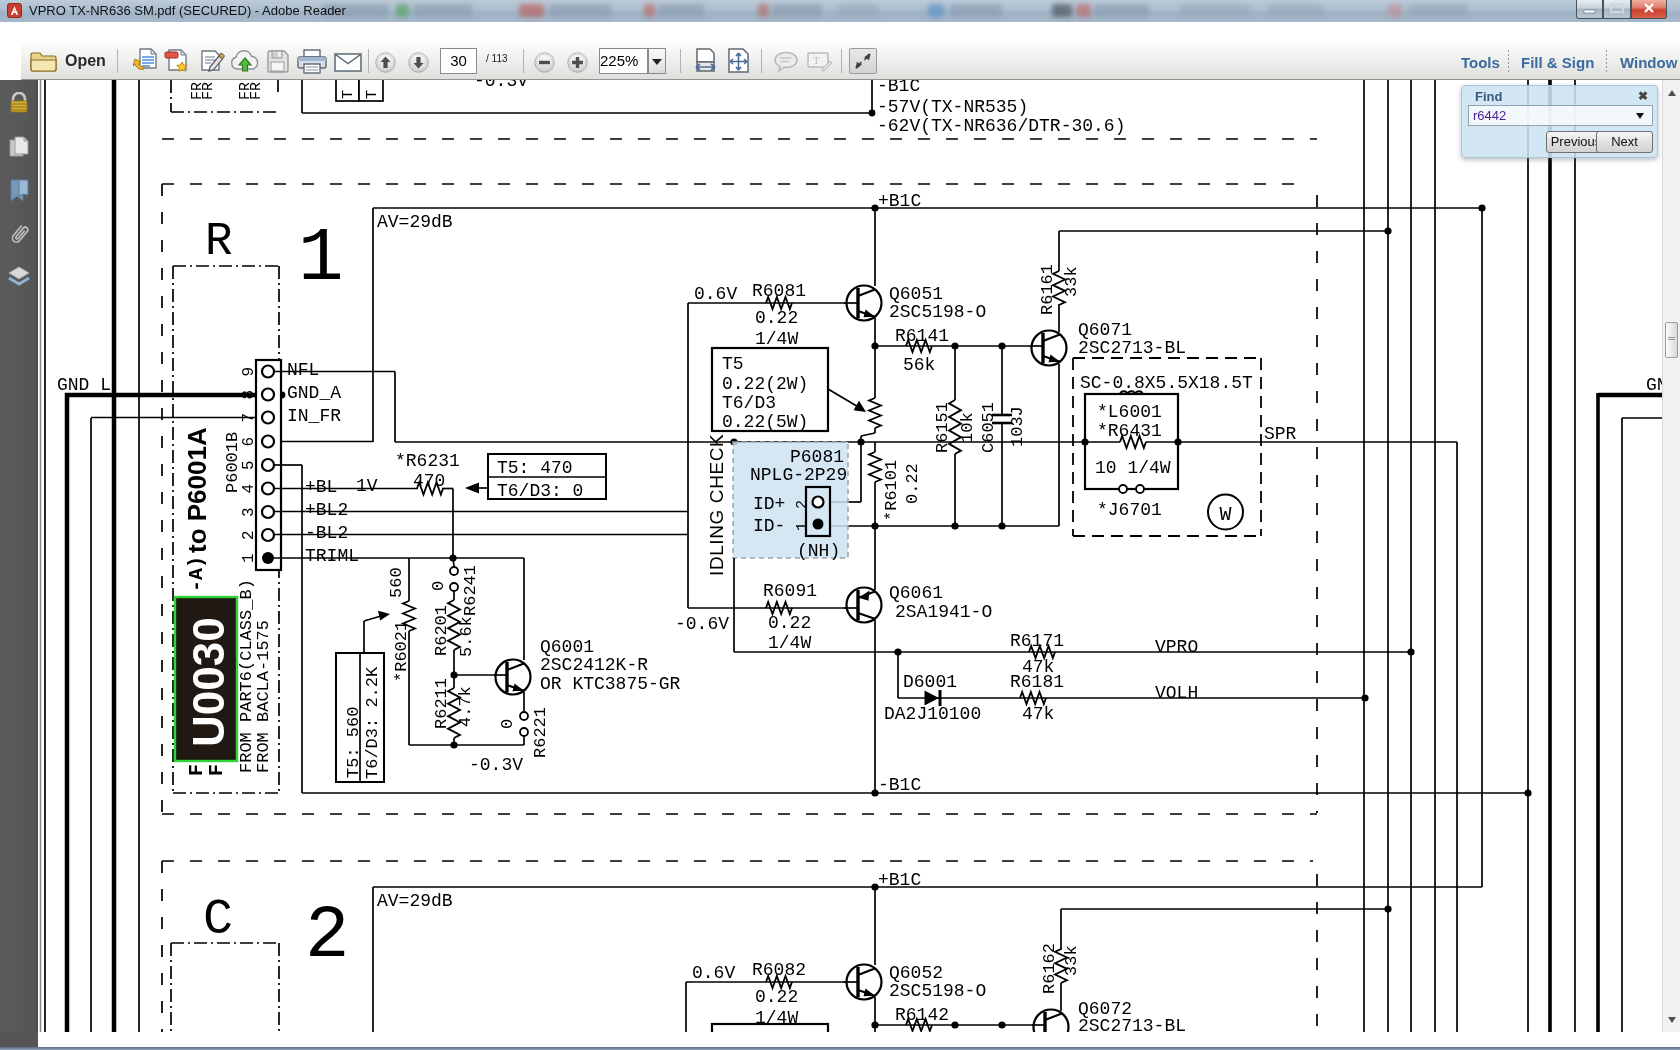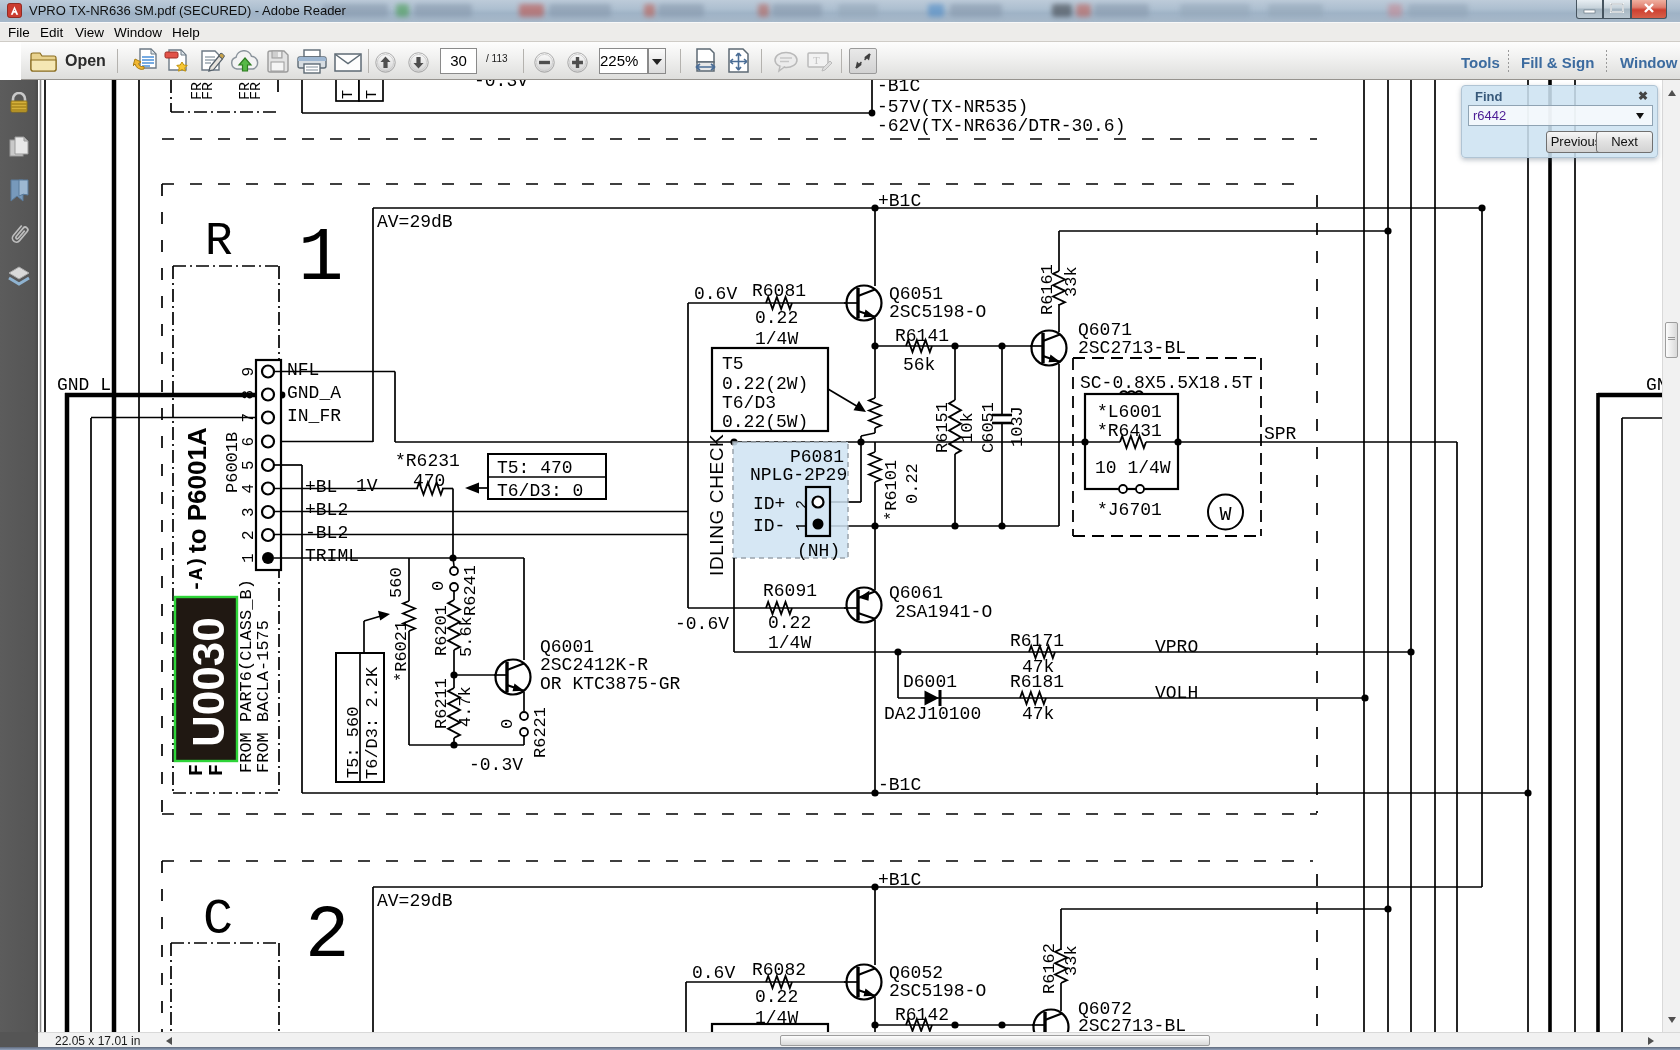--- a/index.html
+++ b/index.html
@@ -452,27 +452,20 @@
 <div class="winbtn" style="left:1603px;width:28px;">
   <svg width="26" height="17">
         <rect x="7" y="4" width="12" height="8" fill="none" stroke="#fff" stroke-width="2"></rect>
         <rect x="7" y="4" width="12" height="8" fill="none" stroke="#5a6a75" stroke-width=".5"></rect>
       </svg></div>
 <div class="winbtn" id="btn-close" style="left:1631px;width:36px;border-radius:0 0 3px 0;">
   <svg width="34" height="17">
         <path d="M13 4 l8 8 M21 4 l-8 8" stroke="#fff" stroke-width="2.4"></path>
       </svg></div>
 
-<div id="menubar" class="abs">
-  <span style="left:8px">File</span>
-      <span style="left:40px">Edit</span>
-      <span style="left:75px">View</span>
-  <span style="left:114px">Window</span>
-      <span style="left:172px">Help</span>
-</div>
 
 <div id="toolbar" class="abs">
   <svg class="abs" style="left:8px;top:7px" width="30" height="24" viewBox="0 0 30 24">
     <path d="M2 6 q0 -2 2 -2 h7 l2 3 h12 q2 0 2 2 v11 q0 2 -2 2 h-21 q-2 0 -2 -2 z" fill="#e8d28e" stroke="#8a6d1f" stroke-width="1.2"></path>
     <path d="M2 11 h25 v9 q0 2 -2 2 h-21 q-2 0 -2 -2 z" fill="#f5e7b4" stroke="#8a6d1f" stroke-width="1.2"></path>
   </svg>
   <div class="abs" style="left:44px;top:10px;font-size:16px;font-weight:bold;color:#2b2b2b;">Open</div>
   <div class="tsep" style="left:96px"></div>
 
   <svg class="abs" style="left:112px;top:6px" width="26" height="27" viewBox="0 0 26 27">
@@ -621,26 +614,20 @@
 </div>
 <div id="sidebot" class="abs"></div>
 
 <div id="vscroll" class="abs">
   <div style="position:absolute;left:5px;top:6px;width:0;height:0;border:4px solid transparent;border-bottom:6px solid #505050;"></div>
   <div id="vthumb">
         <div style="margin:14px 2px 0 2px;border-top:1px solid #999;border-bottom:1px solid #999;height:3px;"></div>
       </div>
   <div style="position:absolute;left:5px;bottom:5px;width:0;height:0;border:4px solid transparent;border-top:6px solid #505050;"></div>
 </div>
-<div id="hstatus" class="abs">
-  <span style="position:absolute;left:17px;top:1px;">22.05 x 17.01 in</span>
-  <div style="position:absolute;left:124px;top:4px;width:0;height:0;border:4px solid transparent;border-right:6px solid #505050;"></div>
-  <div id="hthumb"></div>
-  <div style="position:absolute;right:22px;top:4px;width:0;height:0;border:4px solid transparent;border-left:6px solid #505050;"></div>
-</div>
 <div id="botbar" class="abs"></div>
 
 <div id="find" class="abs">
   <div class="cap">Find</div>
       <div class="x">✖</div>
   <input value="r6442" style="">
       <div class="dd"></div>
   <div class="fbtn" style="left:84px;width:60px;">Previous</div>
   <div class="fbtn" style="left:134px;width:57px;">Next</div>
 </div>

